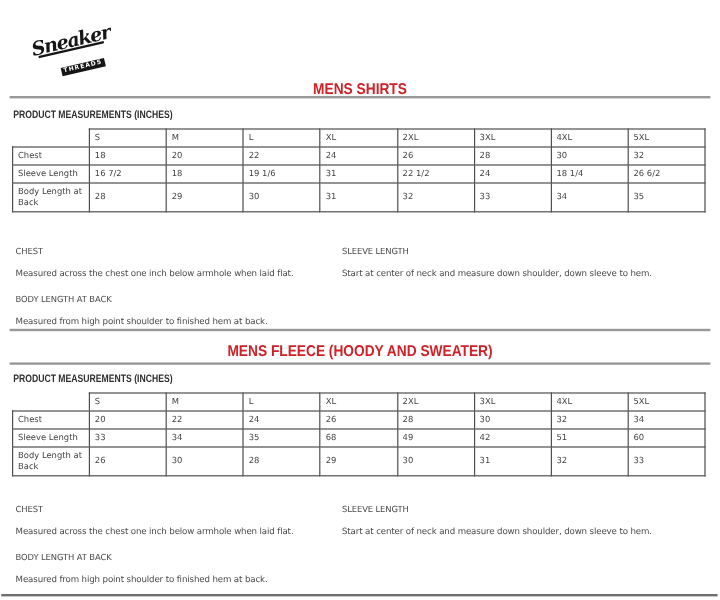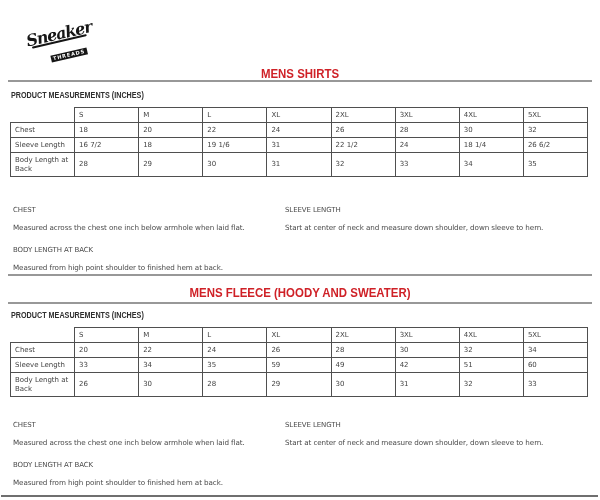--- a/index.html
+++ b/index.html
@@ -205,21 +205,21 @@
           <td>28</td>
           <td>30</td>
           <td>32</td>
           <td>34</td>
         </tr>
         <tr>
           <th>Sleeve Length</th>
           <td>33</td>
           <td>34</td>
           <td>35</td>
-          <td>59</td>
+          <td>68</td>
           <td>49</td>
           <td>42</td>
           <td>51</td>
           <td>60</td>
         </tr>
         <tr class="tall">
           <th>Body Length at Back</th>
           <td>26</td>
           <td>30</td>
           <td>28</td>

